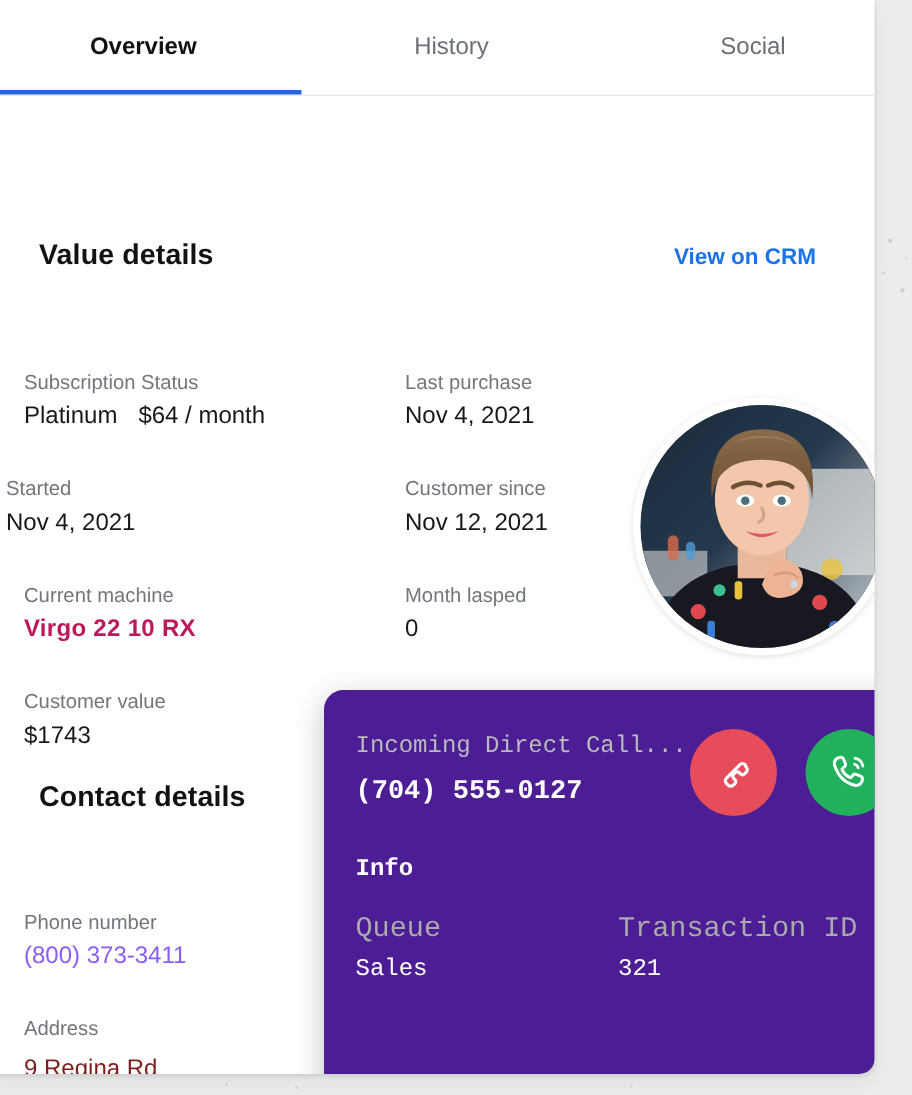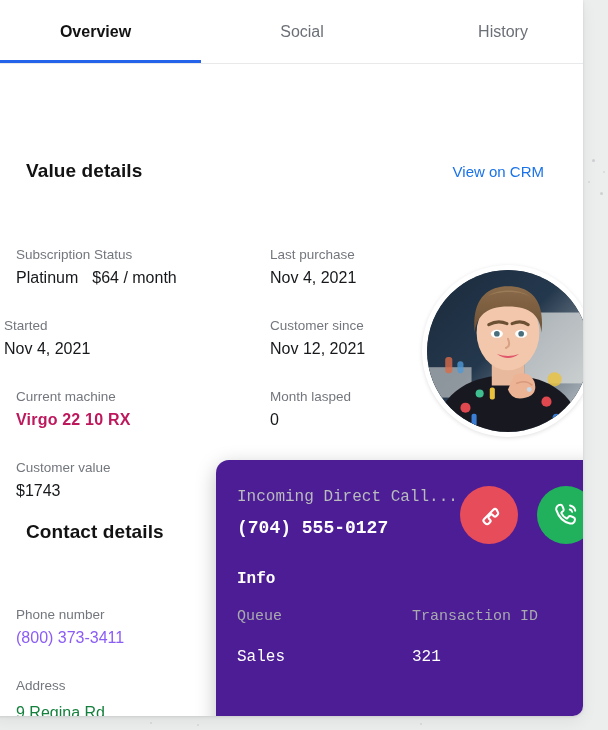--- a/index.html
+++ b/index.html
@@ -88,20 +88,21 @@
   #contact-details-title { left: 36px; top: 457px; }
 
   #view-on-crm {
     position: absolute;
     right: 39px;
     top: 99px;
     font-size: 15px;
     color: #1a73e8;
     text-decoration: none;
     cursor: pointer;
+    font-weight: bold;
   }
 
   .field { position: absolute; }
   .field .lbl {
     font-size: 13.5px;
     color: #73777d;
     display: block;
     margin-bottom: 7px;
     white-space: nowrap;
     margin-top: 28px;
@@ -123,21 +124,21 @@
   #f-phone        { left: 26px; top: 515px; }
   #f-address      { left: 26px; top: 586px; }
 
   
   #f-lastpurchase { left: 280px; top: 155px; }
   #f-custsince    { left: 280px; top: 226px; }
   #f-monthlapsed  { left: 280px; top: 297px; }
 
   .addr-line {
     font-size: 16px;
-    color: #15803d;
+    color: #7f1d1d;
     display: block;
     line-height: 25px;
     white-space: nowrap;
   }
 
   .sub-plan { display: inline-block; }
   .sub-price { display: inline-block; margin-left: 14px; }
 
   
   #avatar {
@@ -212,24 +213,24 @@
   #info-title {
     position: absolute;
     left: 21px;
     top: 110px;
     font-size: 16px;
     font-weight: bold;
     color: #ffffff;
   }
   .info-field { position: absolute; }
   .info-field .lbl {
-    font-size: 15px;
+    font-size: 19px;
     color: #a8aaad;
     display: block;
-    margin-bottom: 23px;
+    margin-bottom: 7px;
     white-space: nowrap;
   }
   .info-field .val {
     font-size: 16px;
     color: #ffffff;
     display: block;
     white-space: nowrap;
   }
   #i-queue { left: 21px; top: 148px; }
   #i-txid  { left: 196px; top: 148px; }
@@ -246,25 +247,25 @@
   <div class="speckle s2" style="left:150px; top:722px;"></div>
   <div class="speckle s2" style="left:197px; top:724px;"></div>
   <div class="speckle s2" style="left:420px; top:723px;"></div>
 
   <div id="card">
 
     <div id="tabbar">
       <div class="tab t0">
         <span>Overview</span>
       </div>
+      <div class="tab t2">
+        <span>History</span>
+      </div>
       <div class="tab t1">
         <span>Social</span>
-      </div>
-      <div class="tab t2">
-        <span>History</span>
       </div>
       <div class="tab-underline"></div>
     </div>
 
     <div id="body">
 
       <h2 id="value-details-title" class="section-title">Value details</h2>
 
       <a id="view-on-crm" href="#">View on CRM</a>
 

